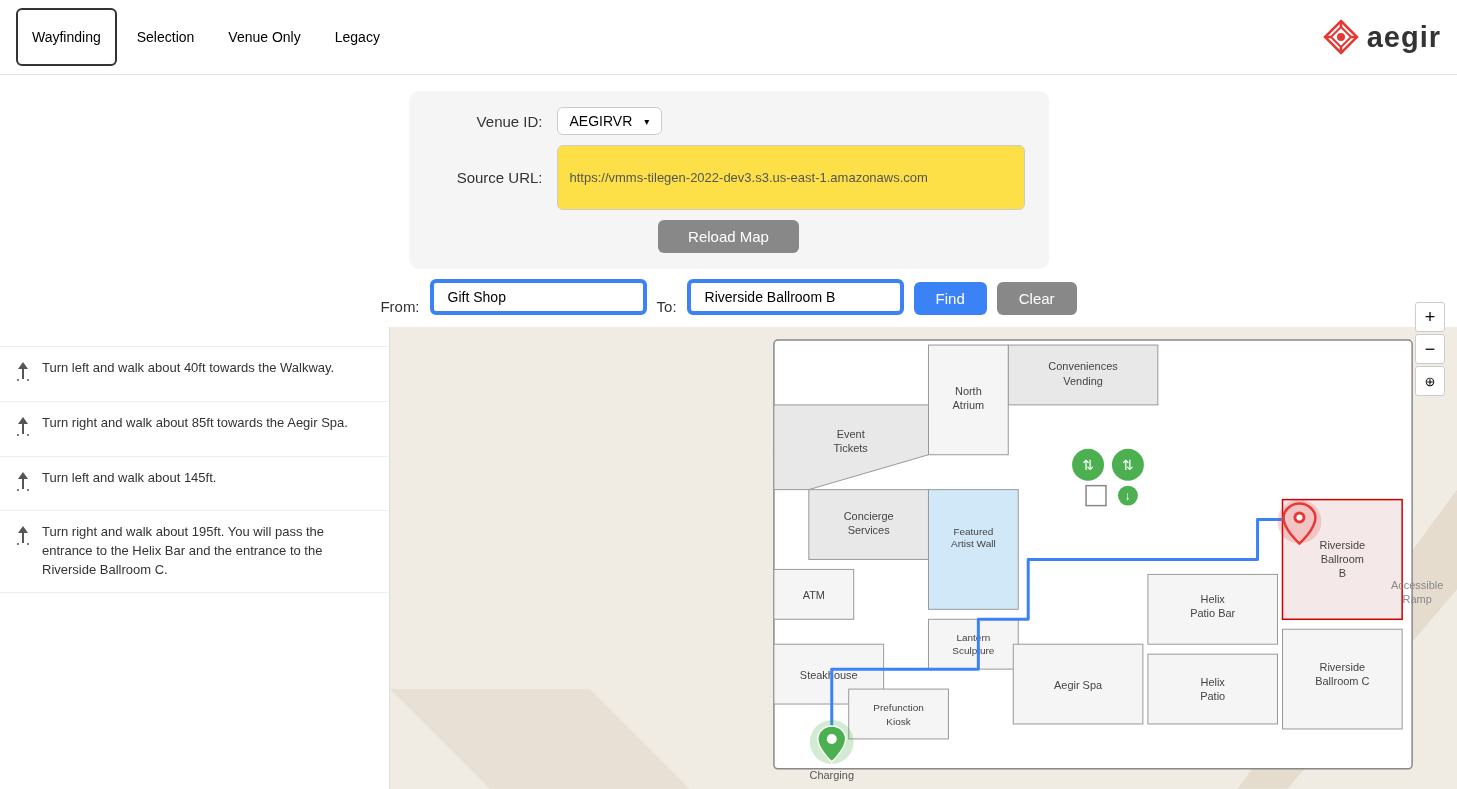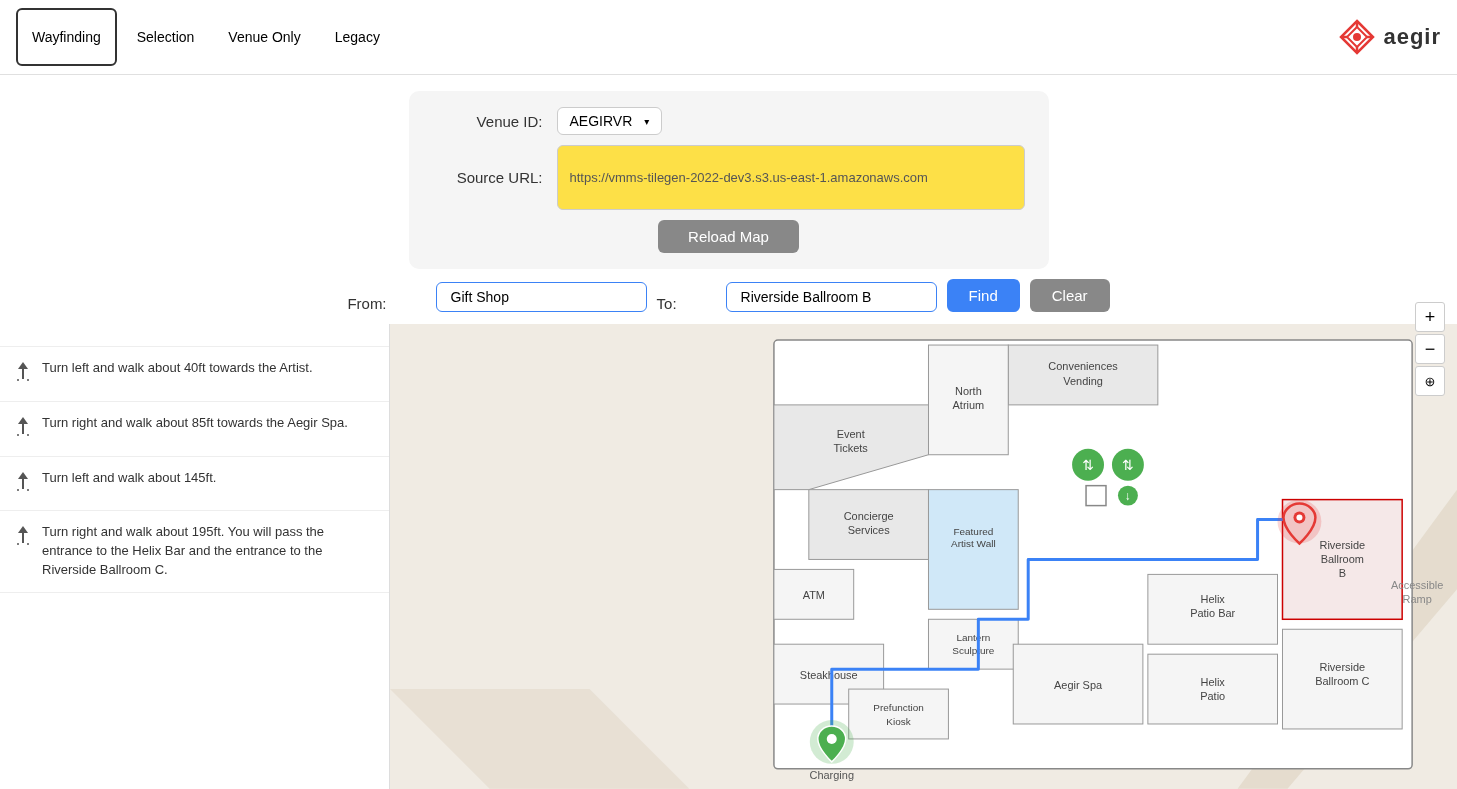--- a/index.html
+++ b/index.html
@@ -5,39 +5,39 @@
     * { box-sizing: border-box; margin: 0; padding: 0; }
     body { font-family: -apple-system, BlinkMacSystemFont, 'Segoe UI', Arial, sans-serif; background: #fff; width: 1457px; height: 789px; overflow: hidden; position: relative; }
 
     
     .top-nav { display: flex; align-items: center; padding: 8px 16px; border-bottom: 1px solid #e0e0e0; background: #fff; position: relative; z-index: 10; }
     .nav-tab { padding: 19px 14px; border: 1px solid #ccc; border-radius: 6px; cursor: pointer; font-size: 14px; margin-right: 6px; background: #fff; }
     .nav-tab.active { border: 2px solid #333; font-weight: 500; }
     .nav-tab:not(.active) { border: none; }
     .logo { margin-left: auto; display: flex; align-items: center; gap: 8px; }
     .logo-icon { width: 36px; height: 36px; }
-    .logo-text { font-size: 22px; font-weight: 600; color: #333; letter-spacing: 1px; }
+    .logo-text { font-size: 29px; font-weight: 600; color: #333; letter-spacing: 1px; }
 
     
     .controls { display: flex; flex-direction: column; align-items: center; padding: 16px 0 12px; background: #fff; position: relative; z-index: 10; }
     .control-card { background: #f5f5f5; border-radius: 10px; padding: 16px 24px; width: 640px; margin-bottom: 10px; }
     .control-row { display: flex; align-items: center; margin-bottom: 10px; }
     .control-row:last-child { margin-bottom: 0; }
     .control-label { font-size: 15px; color: #333; min-width: 110px; text-align: right; margin-right: 14px; }
     .venue-id-select { display: flex; align-items: center; background: #fff; border: 1px solid #ccc; border-radius: 6px; padding: 5px 12px; font-size: 14px; cursor: pointer; gap: 12px; }
     .source-url-input { flex: 1; border: 1px solid #ccc; border-radius: 6px; padding: 24px 12px; font-size: 13px; color: #555; background: #fde047; }
     .reload-btn { display: block; margin: 4px auto 0; background: #888; color: #fff; border: none; border-radius: 6px; padding: 8px 30px; font-size: 15px; cursor: pointer; }
 
     .floor-card { background: #f5f5f5; border-radius: 10px; padding: 14px 24px; width: 640px; margin-bottom: 10px; display: flex; align-items: center; justify-content: center; }
     .floor-label { font-size: 15px; color: #333; margin-right: 14px; }
     .floor-select { background: #fff; border: 1px solid #ccc; border-radius: 6px; padding: 6px 12px; font-size: 14px; min-width: 200px; cursor: pointer; }
 
     .route-row { display: flex; align-items: flex-end; gap: 10px; }
     .route-label { font-size: 15px; color: #333; }
-    .route-input { background: #fff; border: 1px solid #3b82f6; border-radius: 6px; padding: 6px 14px; font-size: 14px; min-width: 140px; margin-left: 39px; }
+    .route-input { background: #fff; border: 4px solid #3b82f6; border-radius: 6px; padding: 6px 14px; font-size: 14px; min-width: 140px; }
     .find-btn { background: #3b82f6; color: #fff; border: none; border-radius: 6px; padding: 8px 22px; font-size: 15px; cursor: pointer; font-weight: 500; }
     .clear-btn { background: #888; color: #fff; border: none; border-radius: 6px; padding: 8px 22px; font-size: 15px; cursor: pointer; }
 
     
     .main-area { display: flex; position: absolute; top: 290px; left: 0; right: 0; bottom: 0; }
 
     
     .directions-panel { width: 390px; background: #fff; border-right: 1px solid #ddd; overflow-y: auto; flex-shrink: 0; }
     .direction-item { display: flex; align-items: flex-start; padding: 12px 14px; border-bottom: 1px solid #eee; gap: 10px; font-size: 13px; color: #333; line-height: 1.45; }
     .dir-icon { flex-shrink: 0; margin-top: 2px; }
@@ -121,21 +121,21 @@
 
     <div class="direction-item">
       <span class="dir-icon">
         <svg width="18" height="22" viewBox="0 0 18 22">
           <line x1="9" y1="18" x2="9" y2="4" stroke="#555" stroke-width="2"></line>
           <polygon points="9,1 4,8 14,8" fill="#555"></polygon>
           <line x1="4" y1="18" x2="4" y2="22" stroke="#555" stroke-width="1.5" stroke-dasharray="2,2"></line>
           <line x1="14" y1="18" x2="14" y2="22" stroke="#555" stroke-width="1.5" stroke-dasharray="2,2"></line>
         </svg>
       </span>
-      <span>Turn left and walk about 40ft towards the Artist.</span>
+      <span>Turn left and walk about 40ft towards the Walkway.</span>
     </div>
 
     <div class="direction-item">
       <span class="dir-icon">
         <svg width="18" height="22" viewBox="0 0 18 22">
           <line x1="9" y1="18" x2="9" y2="4" stroke="#555" stroke-width="2"></line>
           <polygon points="9,1 4,8 14,8" fill="#555"></polygon>
           <line x1="4" y1="18" x2="4" y2="22" stroke="#555" stroke-width="1.5" stroke-dasharray="2,2"></line>
           <line x1="14" y1="18" x2="14" y2="22" stroke="#555" stroke-width="1.5" stroke-dasharray="2,2"></line>
         </svg>

